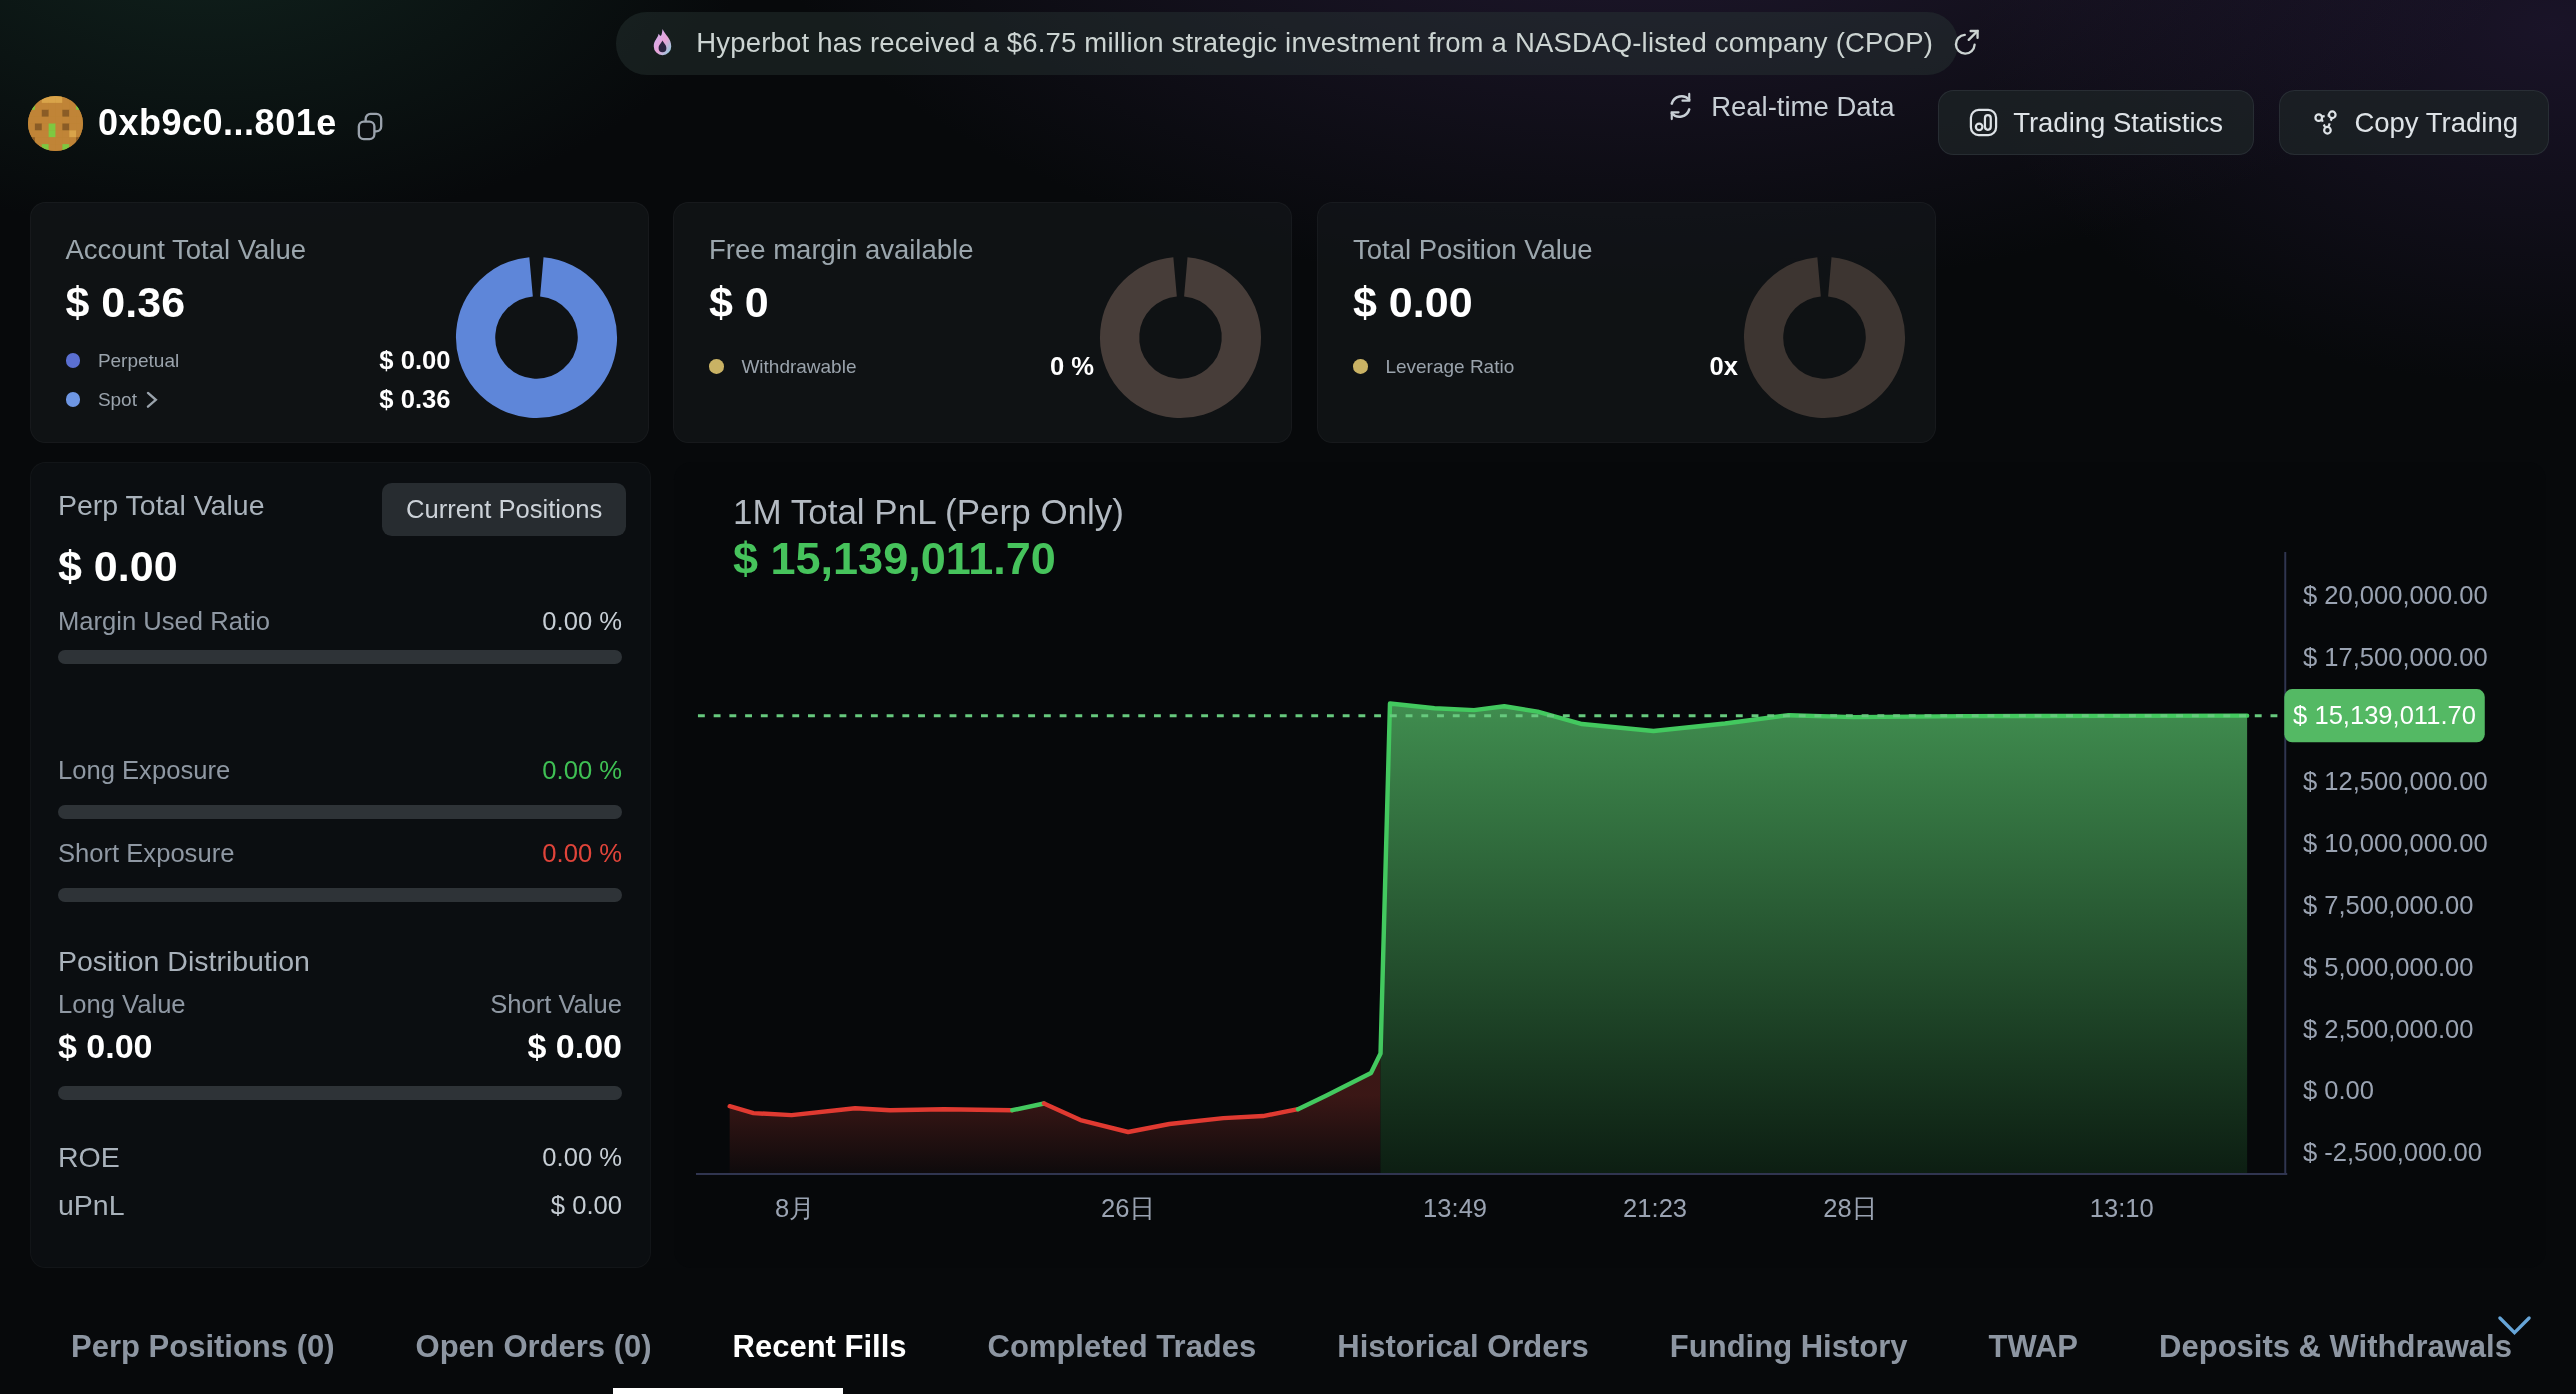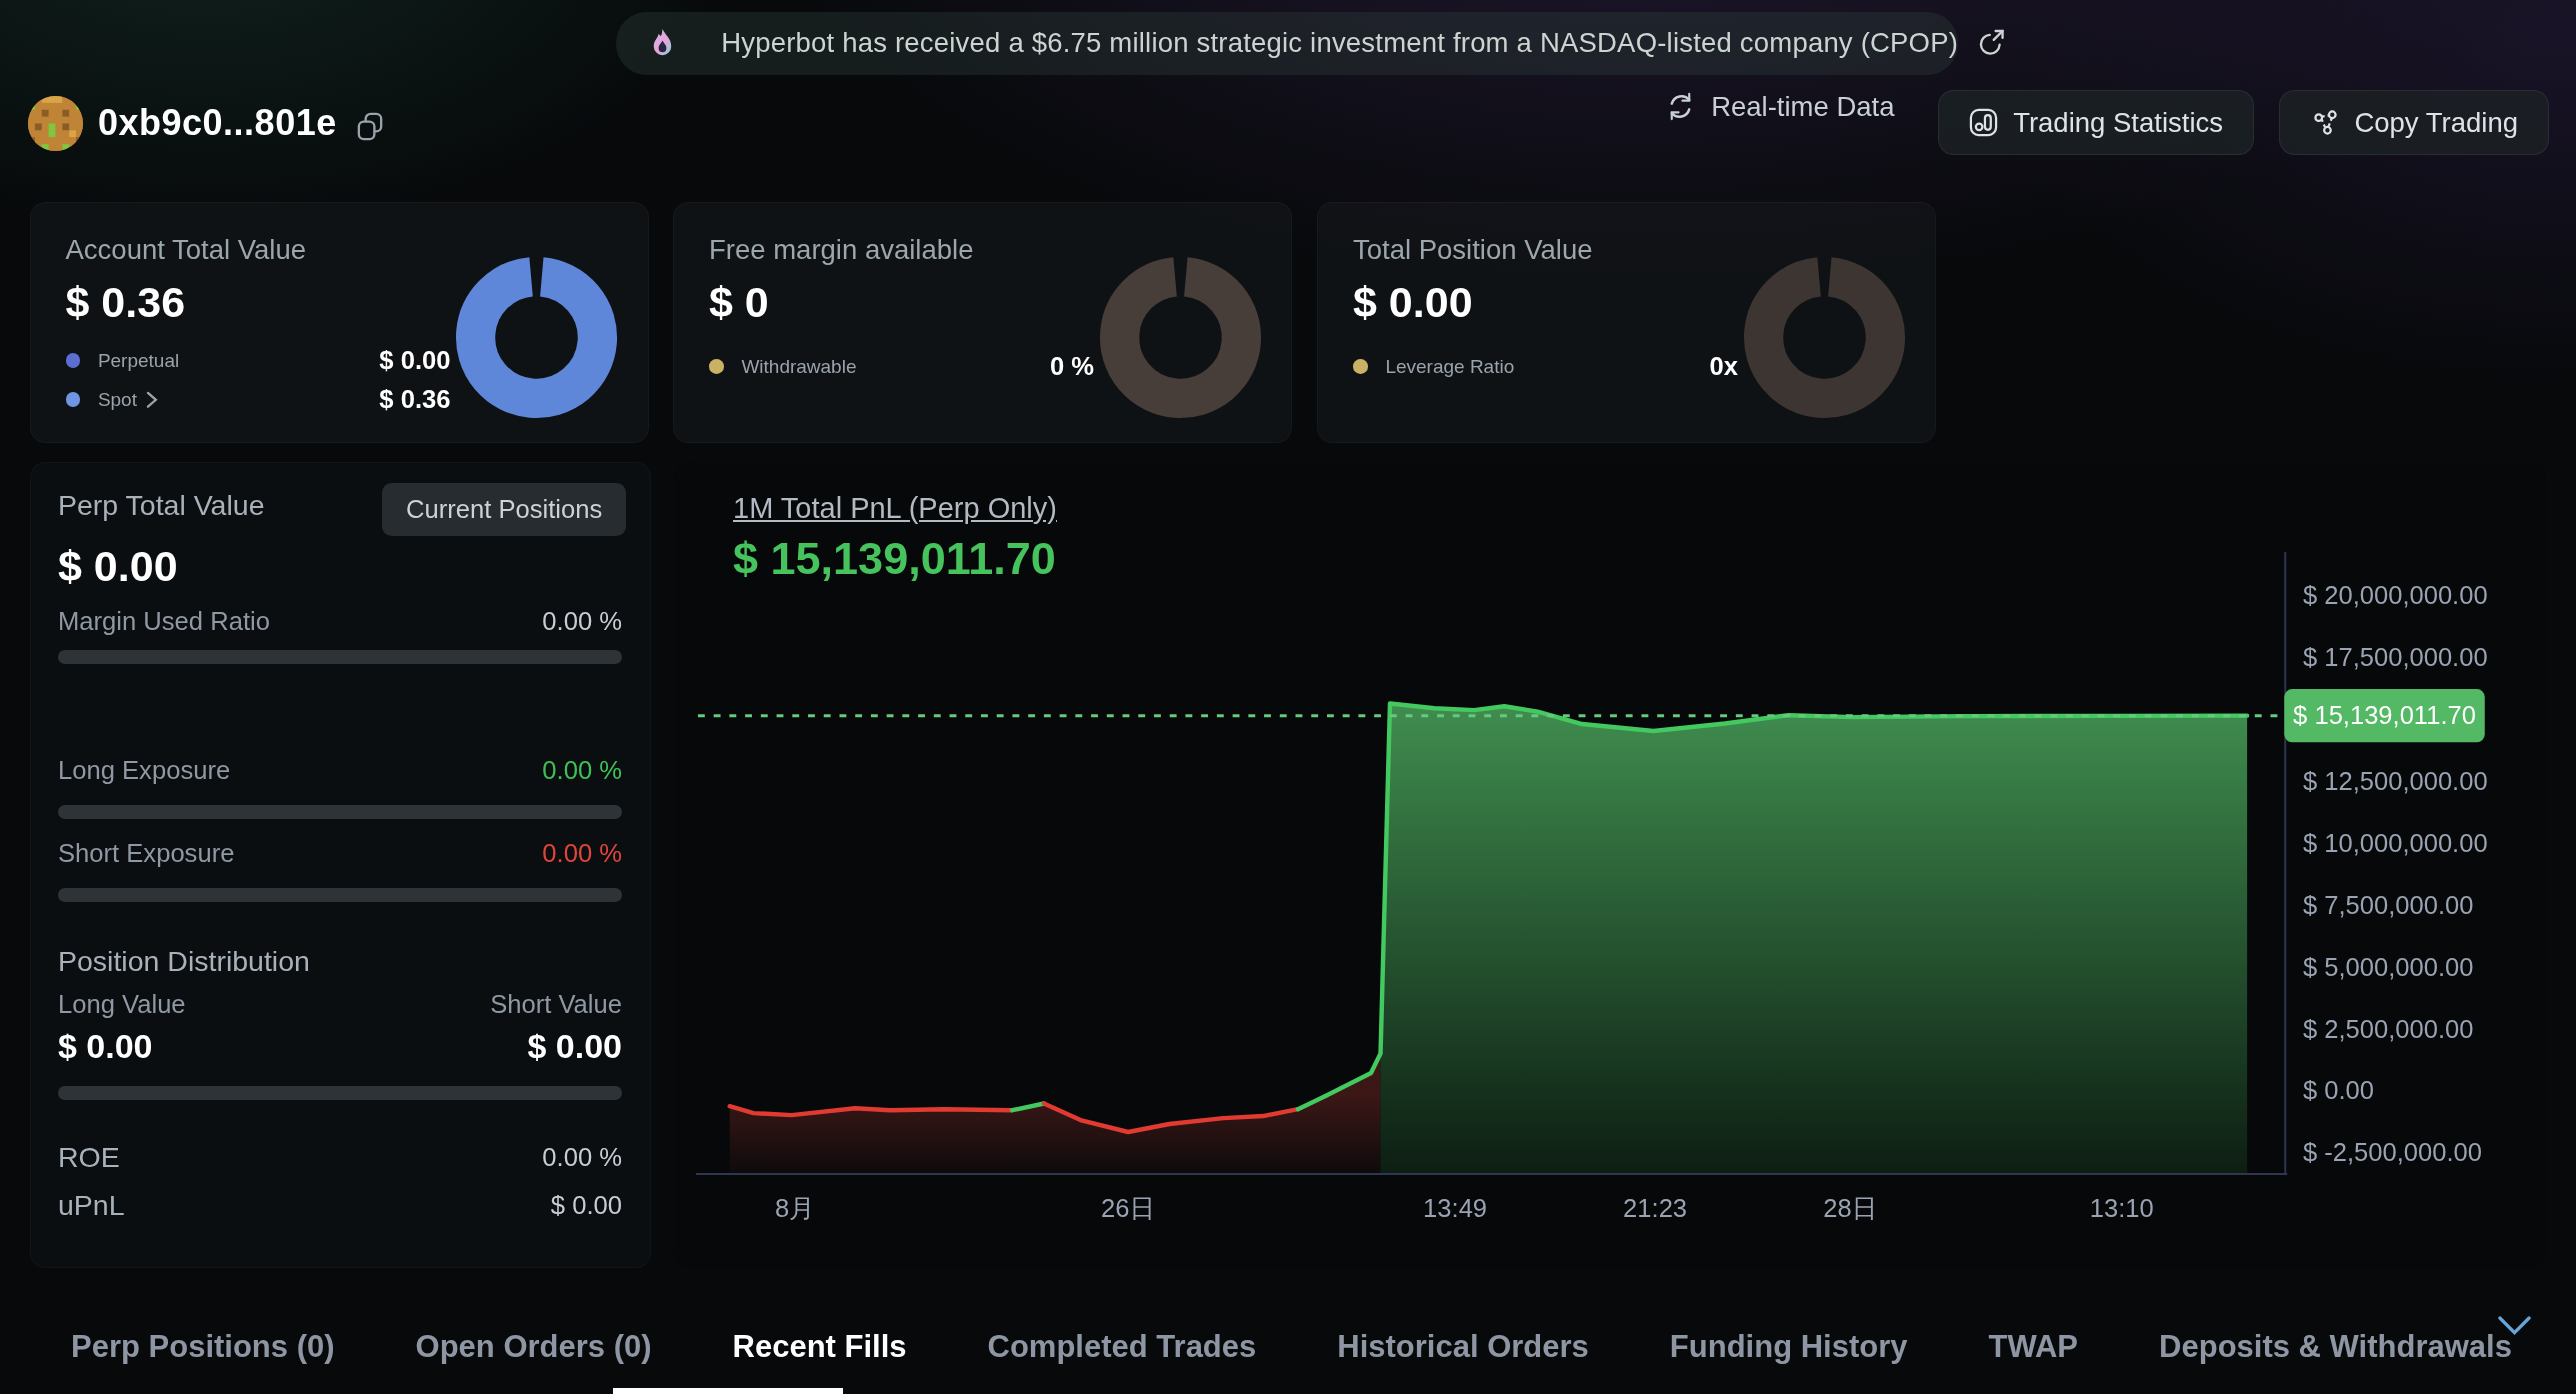--- a/index.html
+++ b/index.html
@@ -13,21 +13,21 @@
       radial-gradient(885px 551px at 99% 2%, rgba(52,34,80,.42), transparent 65%),
       #07090b;
     position:relative;
   }
   .abs { position:absolute; }
 
   
   .banner { left:616px; top:11.8px; width:1342px; height:63px; border-radius:31px;
     background:rgba(44,58,55,.42); display:flex; align-items:center; gap:17.7px;
     padding:0 29.5px; cursor:pointer; }
-  .banner-text { color:#ccd4d2; font-size:27.5px; letter-spacing:0.2px; white-space:nowrap;margin-left:25px; }
+  .banner-text { color:#ccd4d2; font-size:27.5px; letter-spacing:0.2px; white-space:nowrap; }
 
   
   .avatar { left:27.5px; top:96px; width:55px; height:55px; border-radius:50%; overflow:hidden; background:#b5812f; }
   .address { left:98px; top:102px; font-size:36px; font-weight:bold; color:#fff; letter-spacing:0.5px; }
   .copy-ic { left:354px; top:110px; }
   .hdr-right { right:27.5px; top:90px; display:flex; align-items:flex-start; gap:25.6px; }
   .rt { display:flex; align-items:center; gap:13.8px; padding:0 17.7px; color:#c8cfd5; font-size:27.5px; cursor:pointer; }
   .hbtn { display:flex; align-items:center; gap:13.8px; height:65px; padding:0 29.5px;
     background:rgba(28,34,37,.78); border:1px solid rgba(120,130,140,.16); border-radius:15.7px;
     color:#dee3e7; font-size:27.5px; cursor:pointer; }
@@ -55,21 +55,21 @@
   .val-red { font-size:25.6px; color:#e0443a; }
   .big-white { font-size:43px; font-weight:bold; color:#fff; }
   .mid-white { font-size:34px; font-weight:bold; color:#fff; }
   .track { position:absolute; left:27.5px; right:27.5px; height:13.8px; border-radius:6.9px; background:#2e3337; }
   .cp-btn { position:absolute; right:23.6px; top:19.7px; height:53px; padding:0 23.6px; border-radius:9.8px;
     background:#272c30; color:#ccd2d8; font-size:25.6px; display:flex; align-items:center; cursor:pointer; }
 
   
   .chart-card { left:674px; top:462px; width:1872px; height:806px; border-radius:17.7px;
     background:rgba(6,8,10,.40); }
-  .ch-title { position:absolute; left:59px; top:29.5px; font-size:29px; color:#b3bac2;text-decoration:underline; }
+  .ch-title { position:absolute; left:59px; top:29.5px; font-size:35px; color:#b3bac2; }
   .ch-value { position:absolute; left:59px; top:71px; font-size:45px; font-weight:bold; color:#46c35c; }
   .ch-controls { position:absolute; right:33px; top:23.6px; display:flex; gap:24.6px; }
   .cbtn { height:61px; border-radius:11.8px; background:rgba(30,35,39,.85); display:flex; align-items:center;
     gap:13.8px; padding:0 25.6px; color:#fff; font-size:27.5px; font-weight:bold; cursor:pointer; }
   .chev { width:21.6px; height:13.8px; }
   #plot { position:absolute; left:13.8px; top:85px; }
 
   
   .tabs { left:0; top:1300px; width:2576px; height:94px; display:flex; align-items:center;
     gap:81px; padding-left:71px; }

